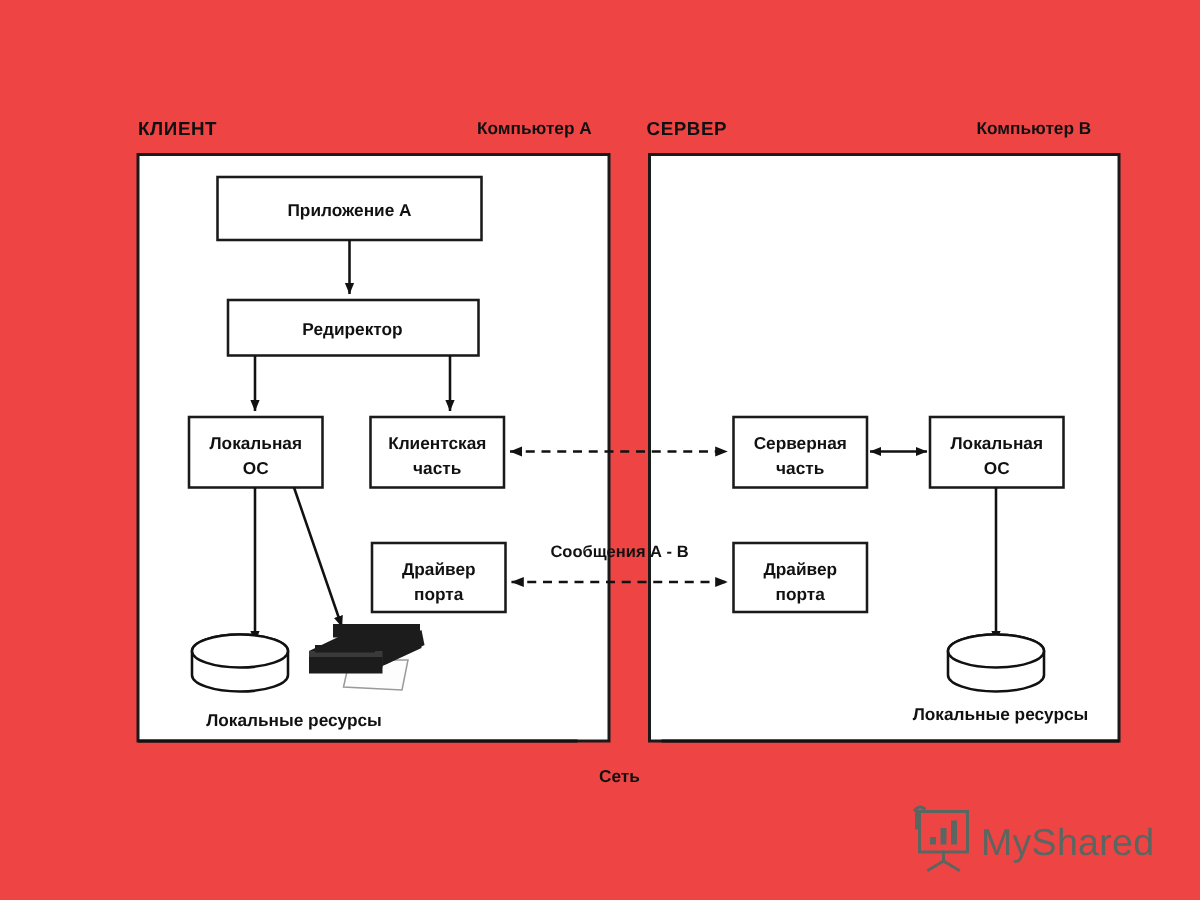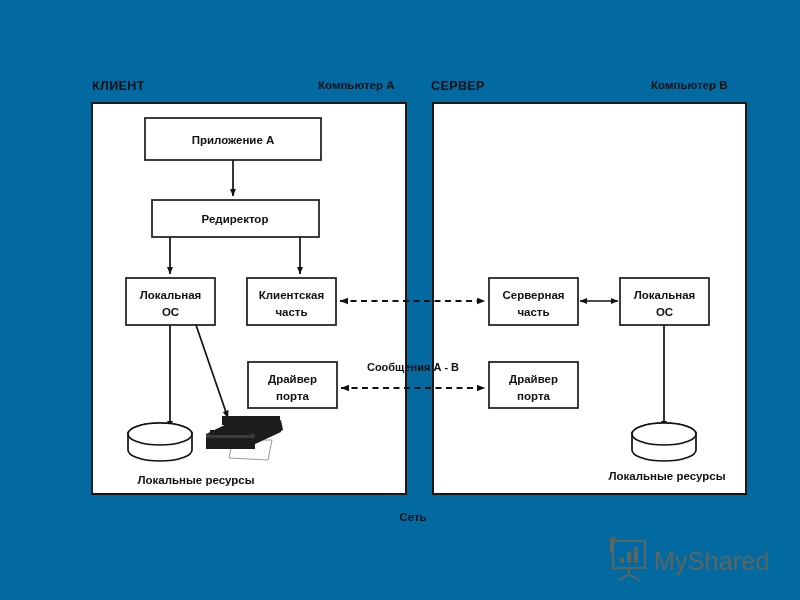--- a/index.html
+++ b/index.html
@@ -9,21 +9,21 @@
     background: #ffffff;
   }
   body {
     font-family: "Liberation Sans", "DejaVu Sans", sans-serif;
     -webkit-font-smoothing: antialiased;
   }
   #stage {
     position: relative;
     width: 800px;
     height: 600px;
-    background: #0369a1;
+    background: #ef4444;
     overflow: hidden;
   }
   #diagram-svg {
     position: absolute;
     left: 0;
     top: 0;
     width: 800px;
     height: 600px;
     display: block;
   }

